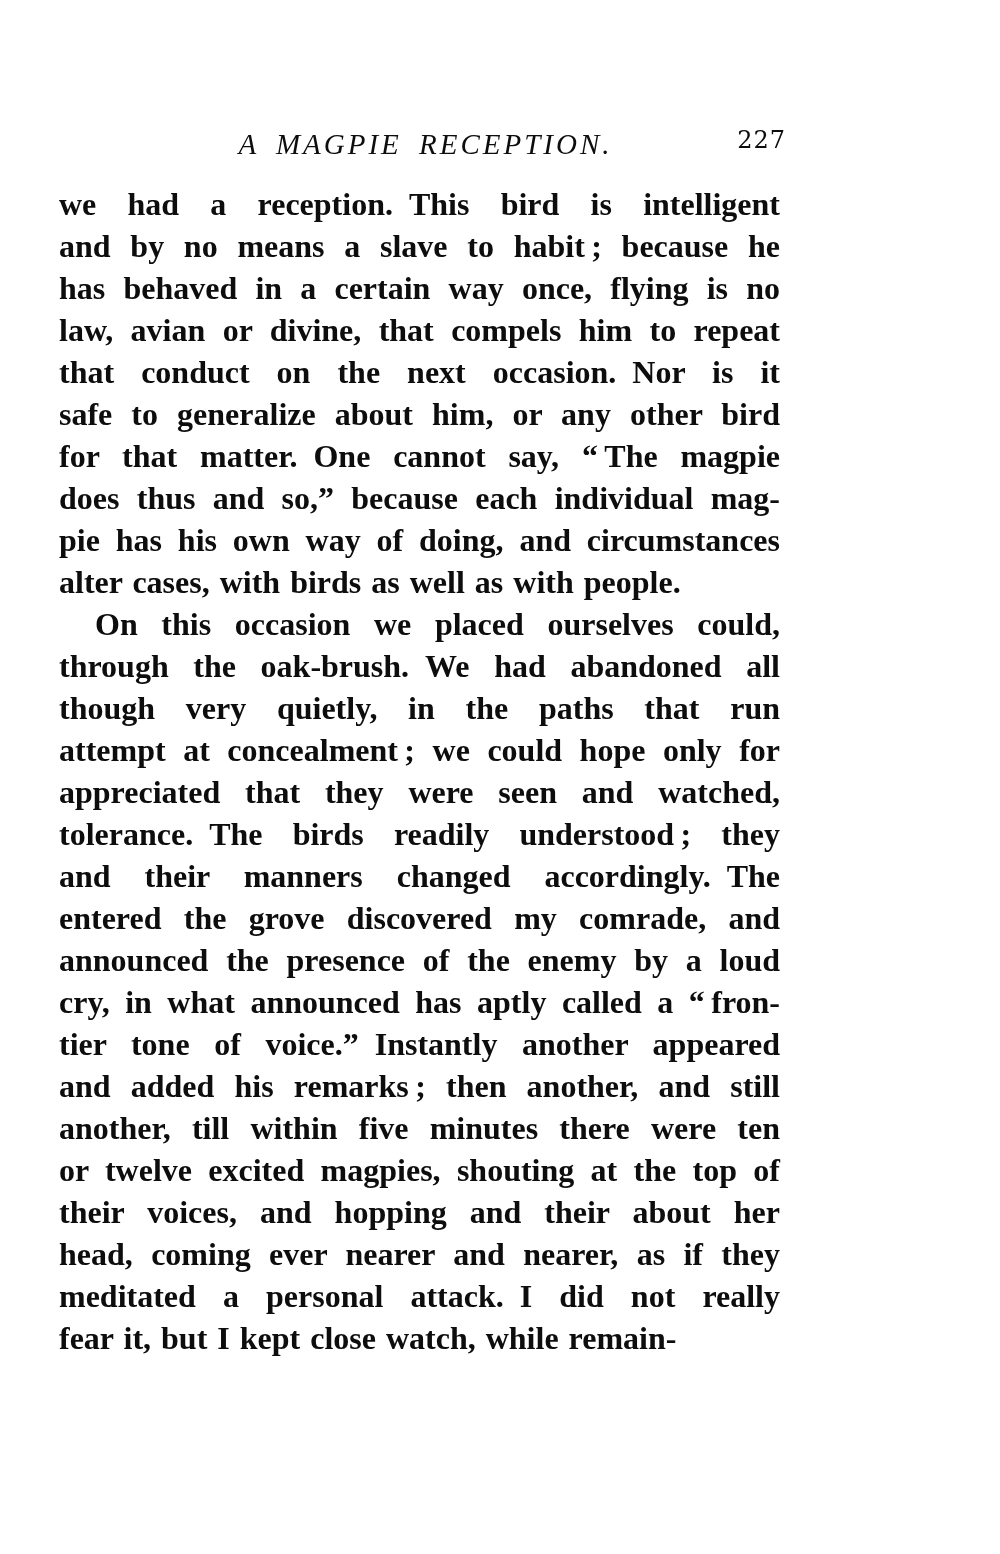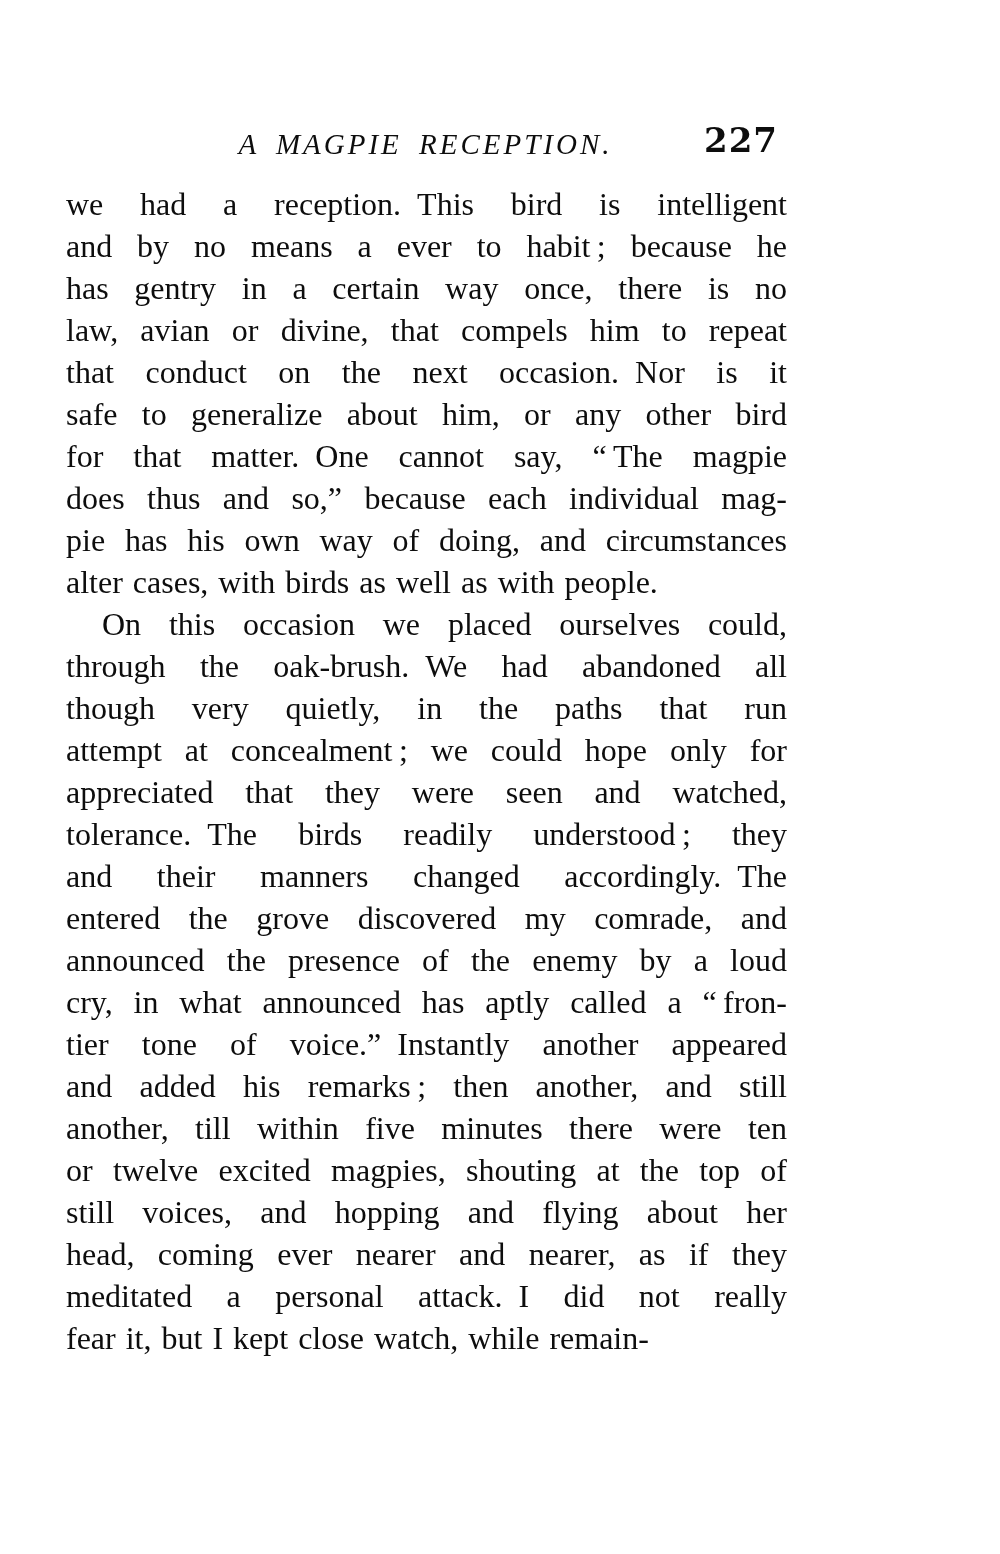--- a/index.html
+++ b/index.html
@@ -29,33 +29,34 @@
   .running-header .title {
     font-style: italic;
     font-size: 29px;
     letter-spacing: 3px;
     word-spacing: 7px;
     line-height: 36px;
     white-space: nowrap;
   }
   .running-header .pagenum {
     position: absolute;
-    right: 8px;
+    right: 0;
     top: -6px;
     font-family: "DejaVu Serif", serif;
-    font-weight: 700;
-    font-size: 34px;
+    font-weight: 400;
+    font-size: 24px;
     line-height: 40px;
     letter-spacing: 1px;
   }
   .page-body {
     position: absolute;
-    left: 66px;
+    left: 59px;
     top: 183px;
     width: 721px;
+    font-weight: bold;
   }
   .line {
     font-size: 32px;
     line-height: 42px;
     height: 42px;
     text-align: justify;
     text-align-last: justify;
     white-space: nowrap;
     word-spacing: 2px;
   }
@@ -70,22 +71,22 @@
 </head>
 <body>
 
 <div class="page">
   <div class="running-header">
     <span class="title">A MAGPIE RECEPTION.</span>
     <span class="pagenum">227</span>
   </div>
   <div class="page-body">
       <div class="line">we had a reception. This bird is intelligent</div>
-      <div class="line">and by no means a ever to habit ; because he</div>
-      <div class="line">has gentry in a certain way once, there is no</div>
+      <div class="line">and by no means a slave to habit ; because he</div>
+      <div class="line">has behaved in a certain way once, flying is no</div>
       <div class="line">law, avian or divine, that compels him to repeat</div>
       <div class="line">that conduct on the next occasion. Nor is it</div>
       <div class="line">safe to generalize about him, or any other bird</div>
       <div class="line">for that matter. One cannot say, “ The magpie</div>
       <div class="line">does thus and so,” because each individual mag-</div>
       <div class="line">pie has his own way of doing, and circumstances</div>
       <div class="line para-end">alter cases, with birds as well as with people.</div>
       <div class="line indent">On this occasion we placed ourselves could,</div>
       <div class="line">through the oak-brush. We had abandoned all</div>
       <div class="line">though very quietly, in the paths that run</div>
@@ -93,18 +94,18 @@
       <div class="line">appreciated that they were seen and watched,</div>
       <div class="line">tolerance. The birds readily understood ; they</div>
       <div class="line">and their manners changed accordingly. The</div>
       <div class="line">entered the grove discovered my comrade, and</div>
       <div class="line">announced the presence of the enemy by a loud</div>
       <div class="line">cry, in what announced has aptly called a “ fron-</div>
       <div class="line">tier tone of voice.” Instantly another appeared</div>
       <div class="line">and added his remarks ; then another, and still</div>
       <div class="line">another, till within five minutes there were ten</div>
       <div class="line">or twelve excited magpies, shouting at the top of</div>
-      <div class="line">still voices, and hopping and flying about her</div>
+      <div class="line">their voices, and hopping and their about her</div>
       <div class="line">head, coming ever nearer and nearer, as if they</div>
       <div class="line">meditated a personal attack. I did not really</div>
       <div class="line para-end">fear it, but I kept close watch, while remain-</div>
     </div>
 </div>
 
 </body></html>

